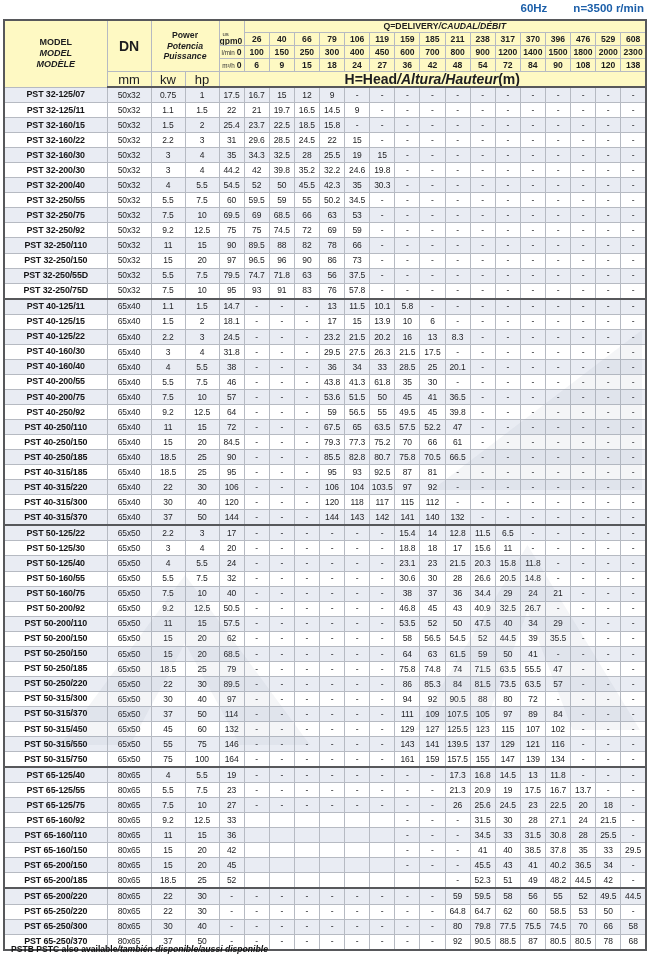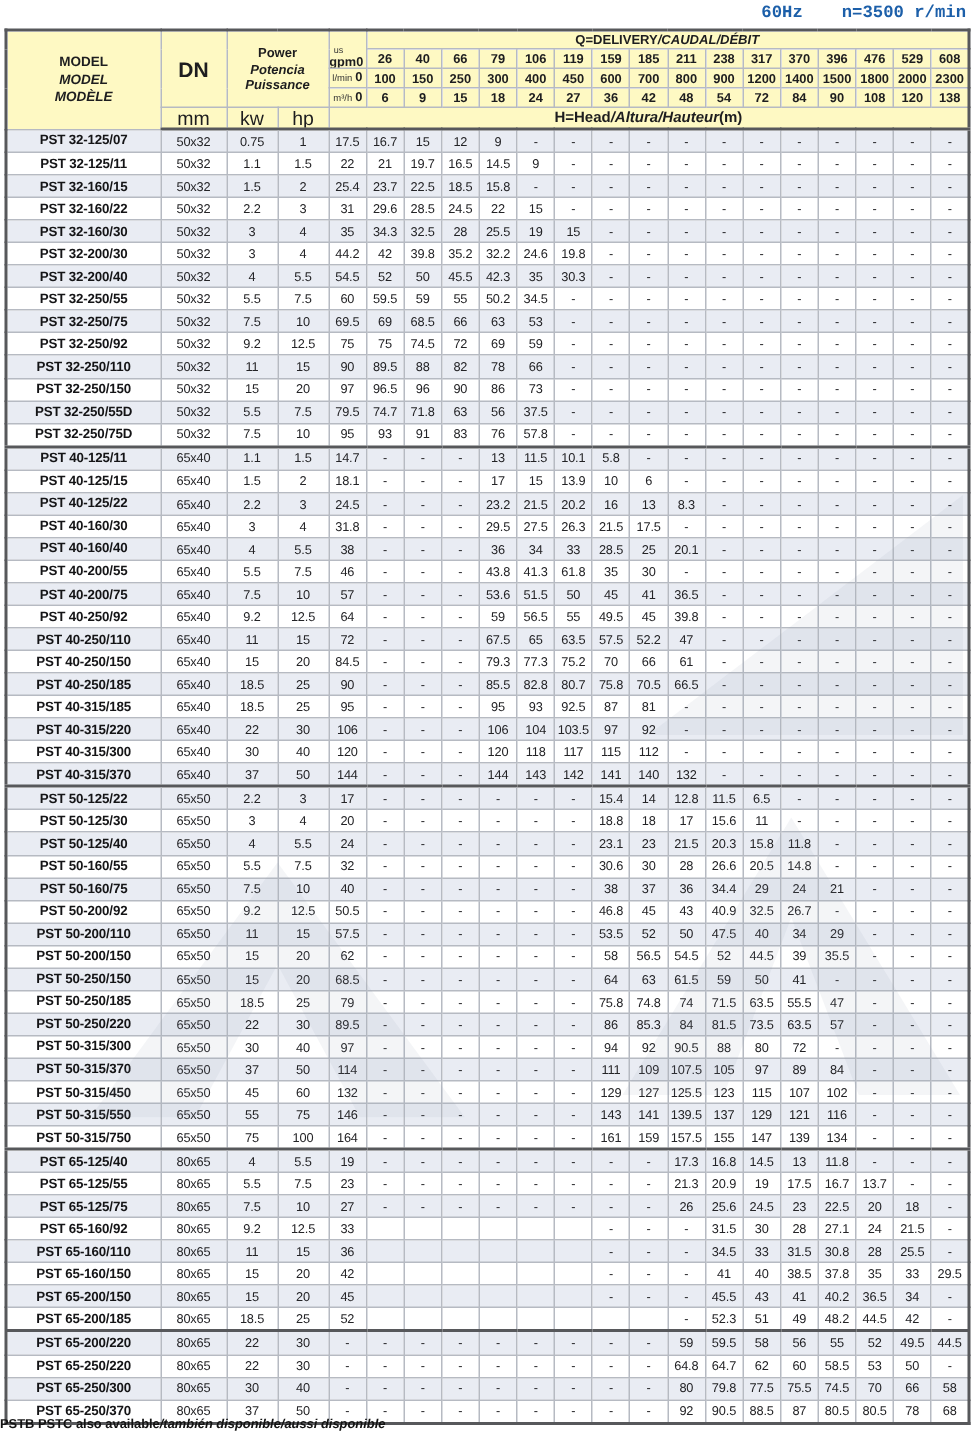--- a/index.html
+++ b/index.html
@@ -1,44 +1,44 @@
 <!DOCTYPE html>
 <html><head>
 <meta charset="utf-8">
 <style>
   html,body{margin:0;padding:0;background:#fff;}
   body{width:650px;height:959px;position:relative;font-family:"Liberation Sans",sans-serif;color:#1d1d1f;overflow:hidden;}
   .titlebar{position:absolute;top:2px;left:0;width:644px;display:flex;justify-content:flex-end;gap:26px;
-    font-size:11.5px;font-weight:bold;color:#1c5fa9;font-family:Liberation Mono, monospace;}
+    font-size:11.5px;font-weight:bold;color:#1c5fa9;}
   .tablewrap{position:absolute;top:19px;left:3px;width:644px;}
   table{width:644px;border-collapse:collapse;table-layout:fixed;border:2px solid #57585b;background:#fff;}
   col.c-model{width:103px;} col.c-dn{width:44px;} col.c-kw{width:34px;} col.c-hp{width:34px;}
   th,td{border:1px solid #b6bac2;padding:0;text-align:center;vertical-align:middle;
     font-size:8.5px;line-height:1;white-space:nowrap;overflow:hidden;background-clip:padding-box;}
   thead th{background:#fef9c3;font-weight:bold;}
   .model-h{font-size:9px;line-height:1.25;}
   .model-h .it,.power-h .it{font-style:italic;}
   .power-h{font-size:8.7px;line-height:1.2;}
   .dn-h{font-size:14px;}
   .q-title{height:11px;font-size:8.7px;}
   .q-title .it,.h-title .it{font-style:italic;}
-  .h-title{height:13px;font-size:10px;}
+  .h-title{height:13px;font-size:14px;}
   .num-h{height:12px;font-size:8.6px;}
   .unit0{text-align:right;padding-right:2px;}
   .unit0 .lbl{font-size:6.3px;font-weight:normal;color:#333;}
   .unit0 .zero{font-size:8.6px;font-weight:bold;padding-left:2px;}
   .gpm0-h{vertical-align:bottom;text-align:right;padding-right:2px;}
   .gpm0-h .us{display:block;text-align:left;font-size:6px;font-weight:normal;color:#333;padding-left:3px;}
   .mm-h,.kw-h,.hp-h{height:13px;font-weight:normal;font-size:13px;}
   tbody td{height:14.05px;color:#232326;letter-spacing:-0.1px;}
   tbody td.model-cell{font-weight:bold;font-size:8.9px;color:#141416;}
   tr.stripe td{background:#e9ecf3;}
   tr.thick-top td{border-top:2px solid #57585b;}
   thead tr.hrow th{border-bottom:2px solid #57585b;}
-  .footer{position:absolute;top:944px;left:0;width:524px;display:flex;justify-content:space-between;
+  .footer{position:absolute;top:944px;left:11px;width:524px;display:flex;justify-content:space-between;
     font-size:8.6px;font-weight:bold;color:#121212;}
   .footer .it{font-style:italic;}
   .footer .pages{color:#1c5fa9;padding-left:6px;}
   .wm{position:absolute;pointer-events:none;z-index:6;background:rgba(150,158,174,0.10);}
   .wm1{left:432px;top:330px;width:210px;height:160px;clip-path:polygon(100% 0,100% 100%,0 100%);}
   .wm2{left:60px;top:575px;width:250px;height:170px;clip-path:polygon(50% 0,100% 100%,72% 100%,50% 40%,28% 100%,0 100%);}
   .wm3{left:415px;top:545px;width:225px;height:185px;clip-path:polygon(50% 0,100% 100%,70% 100%,50% 36%,30% 100%,0 100%);}
 </style>
 </head>
 <body>

